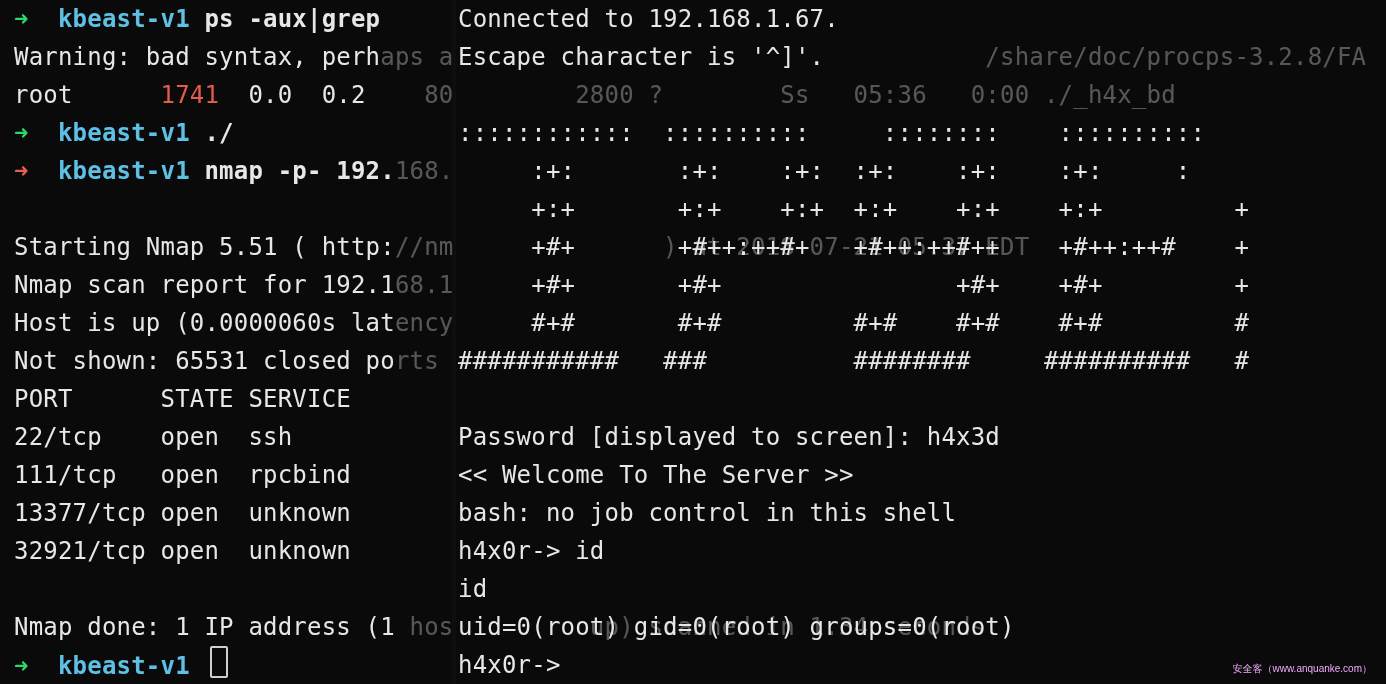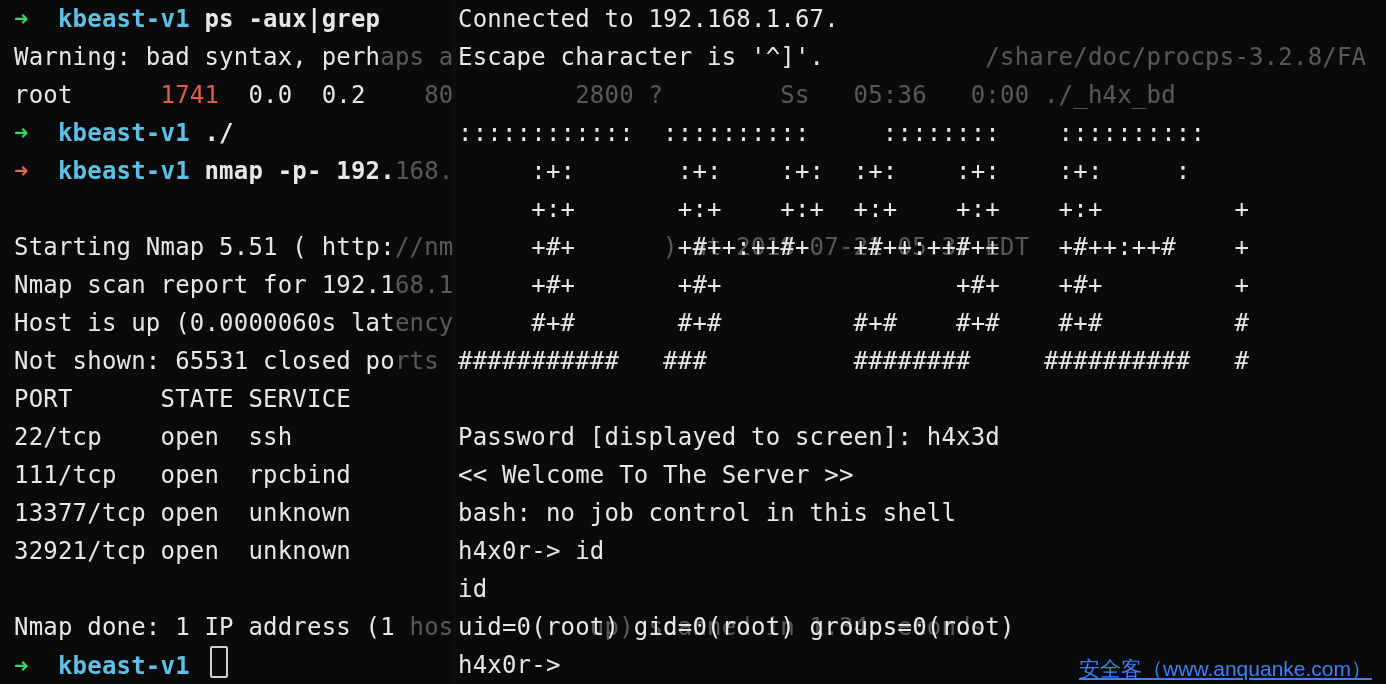--- a/index.html
+++ b/index.html
@@ -52,26 +52,25 @@
     height:28px;
     border:2px solid #cfcfcf;
     border-radius:2px;
     vertical-align:-4px;
     margin-left:6px;
   }
   .watermark{
     position:absolute;
     bottom:6px;
     right:14px;
-    color:#3b82f6;
-    font-size:21px;
+    color:#f0abfc;
+    font-size:10px;
     font-family:"Helvetica Neue","Arial","PingFang SC",sans-serif;
     letter-spacing:0;
     line-height:18px;
-    text-decoration:underline;
   }
   
   .bg-split{
     position:absolute;
     left:452px;top:0;bottom:0;width:4px;
     background:rgba(255,255,255,0.02);
   }
 </style>
 </head>
 <body>

